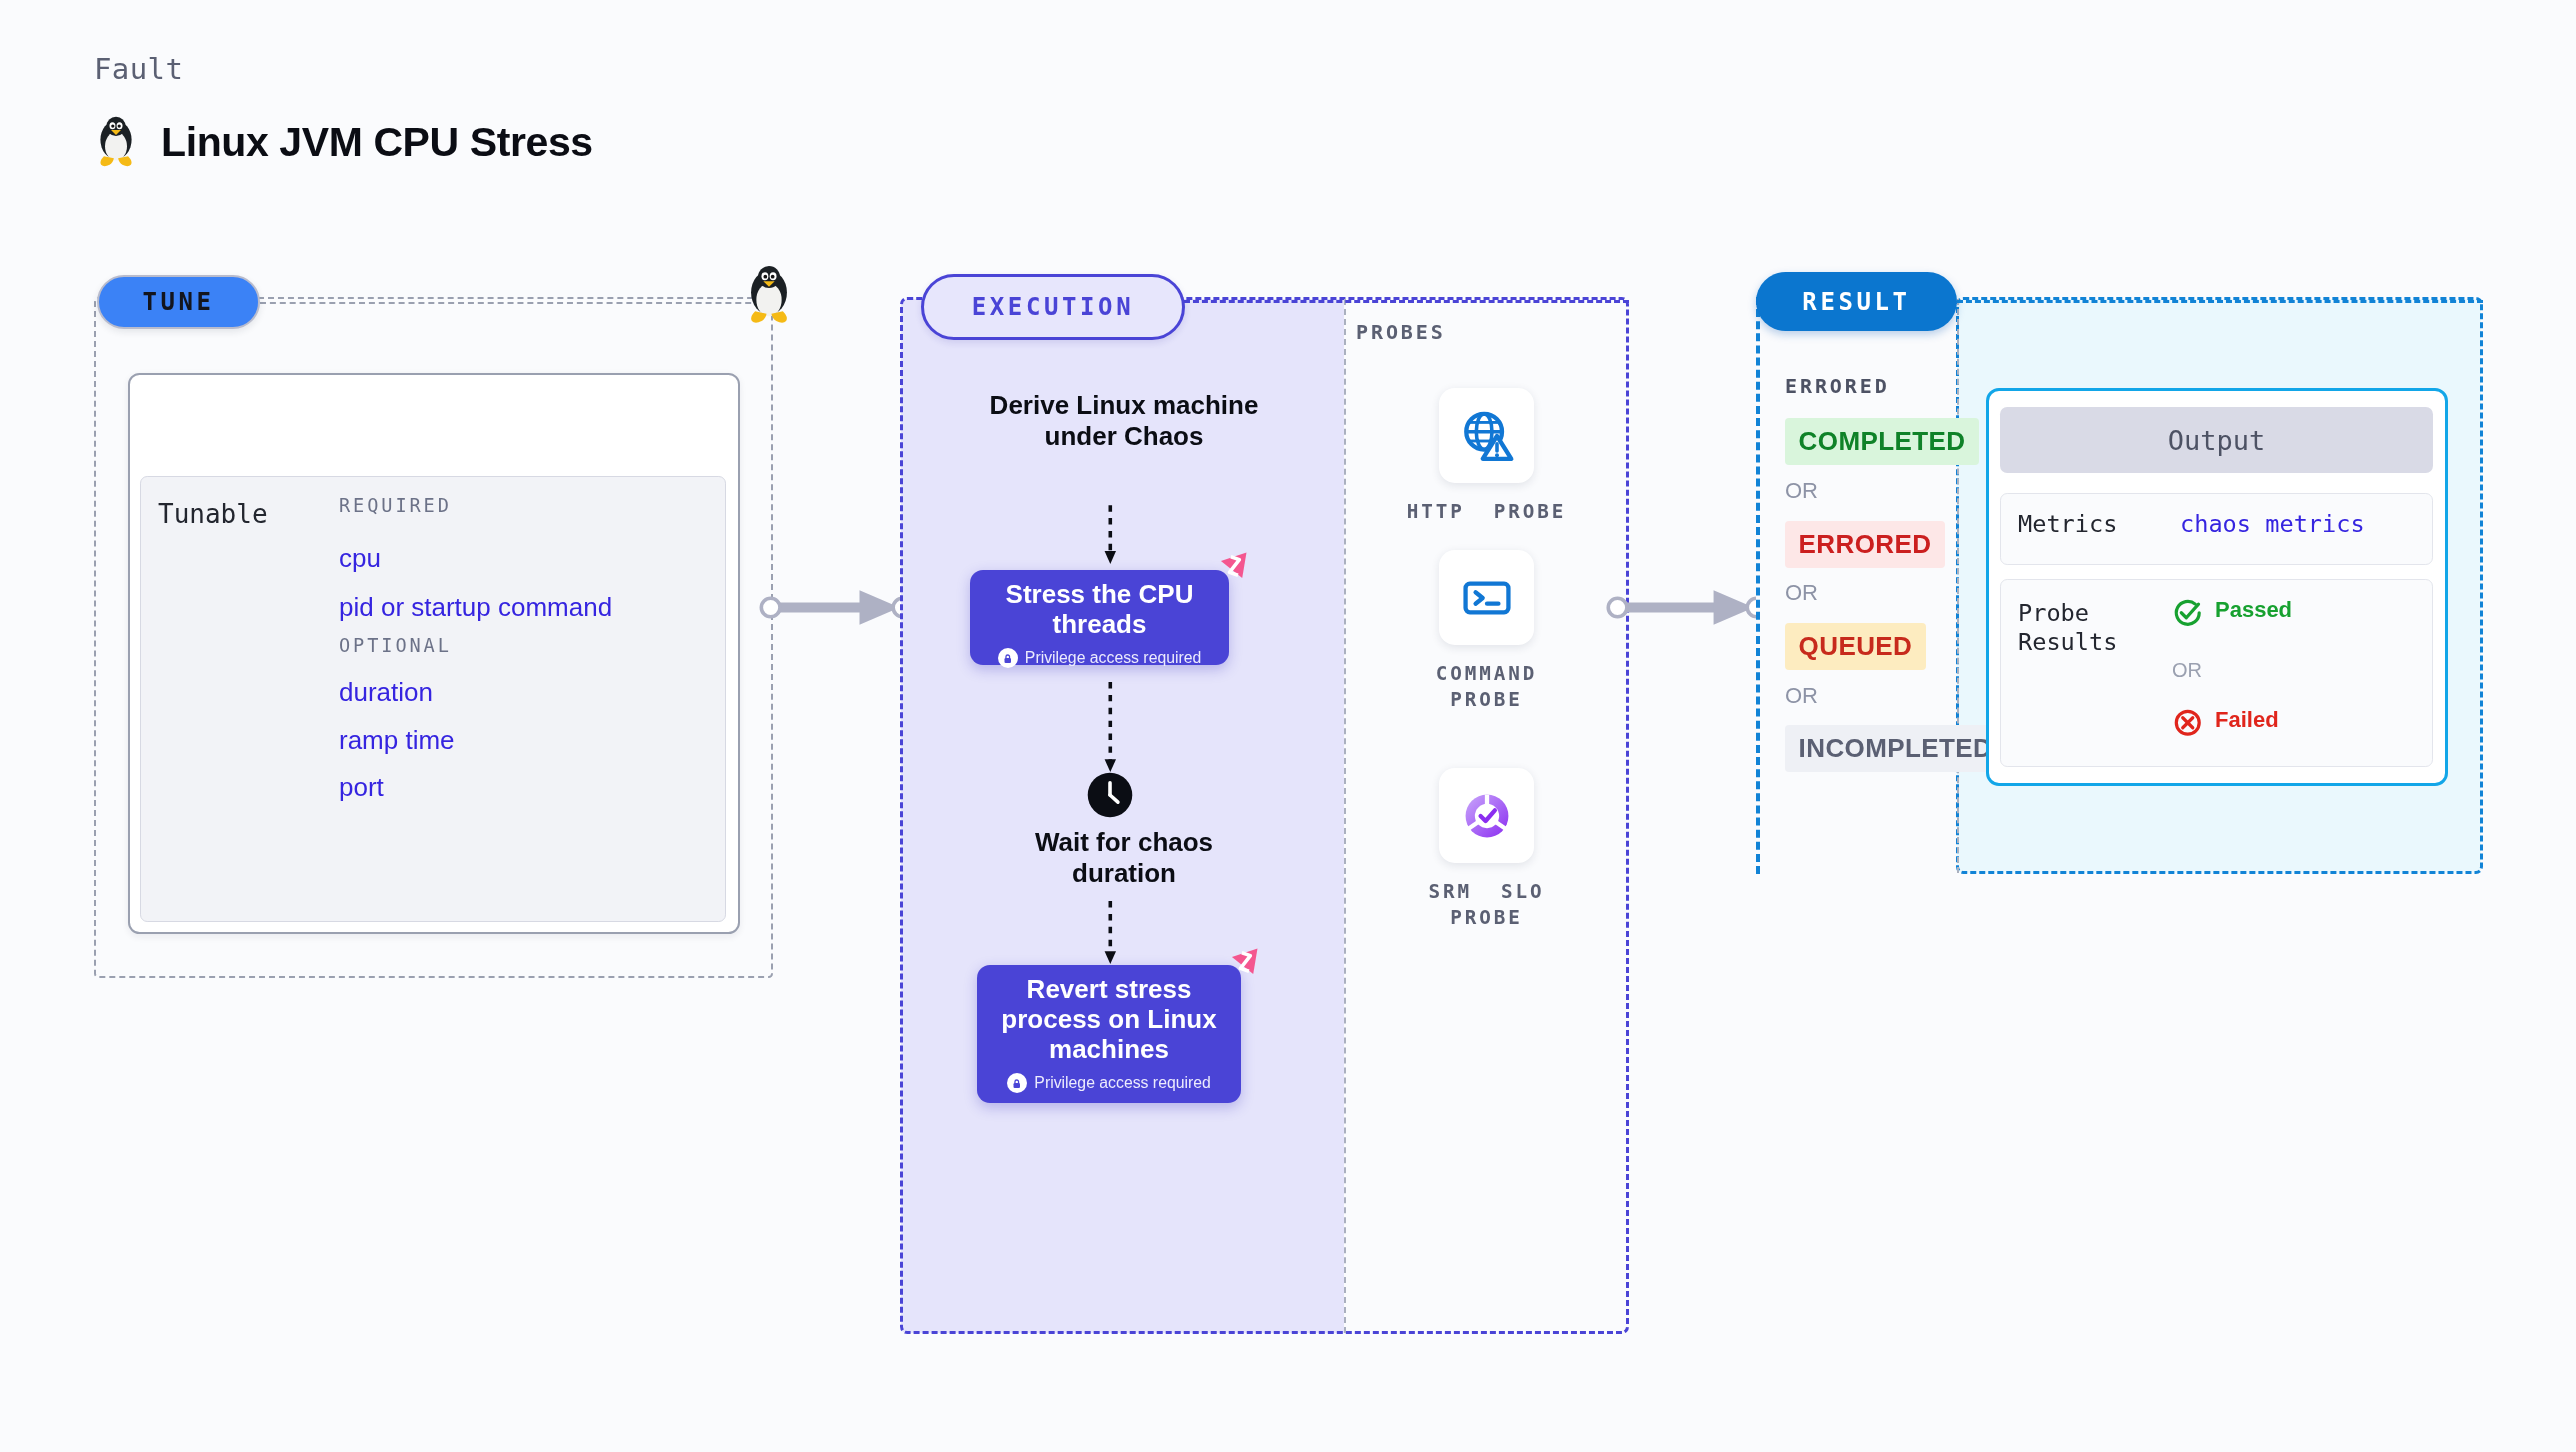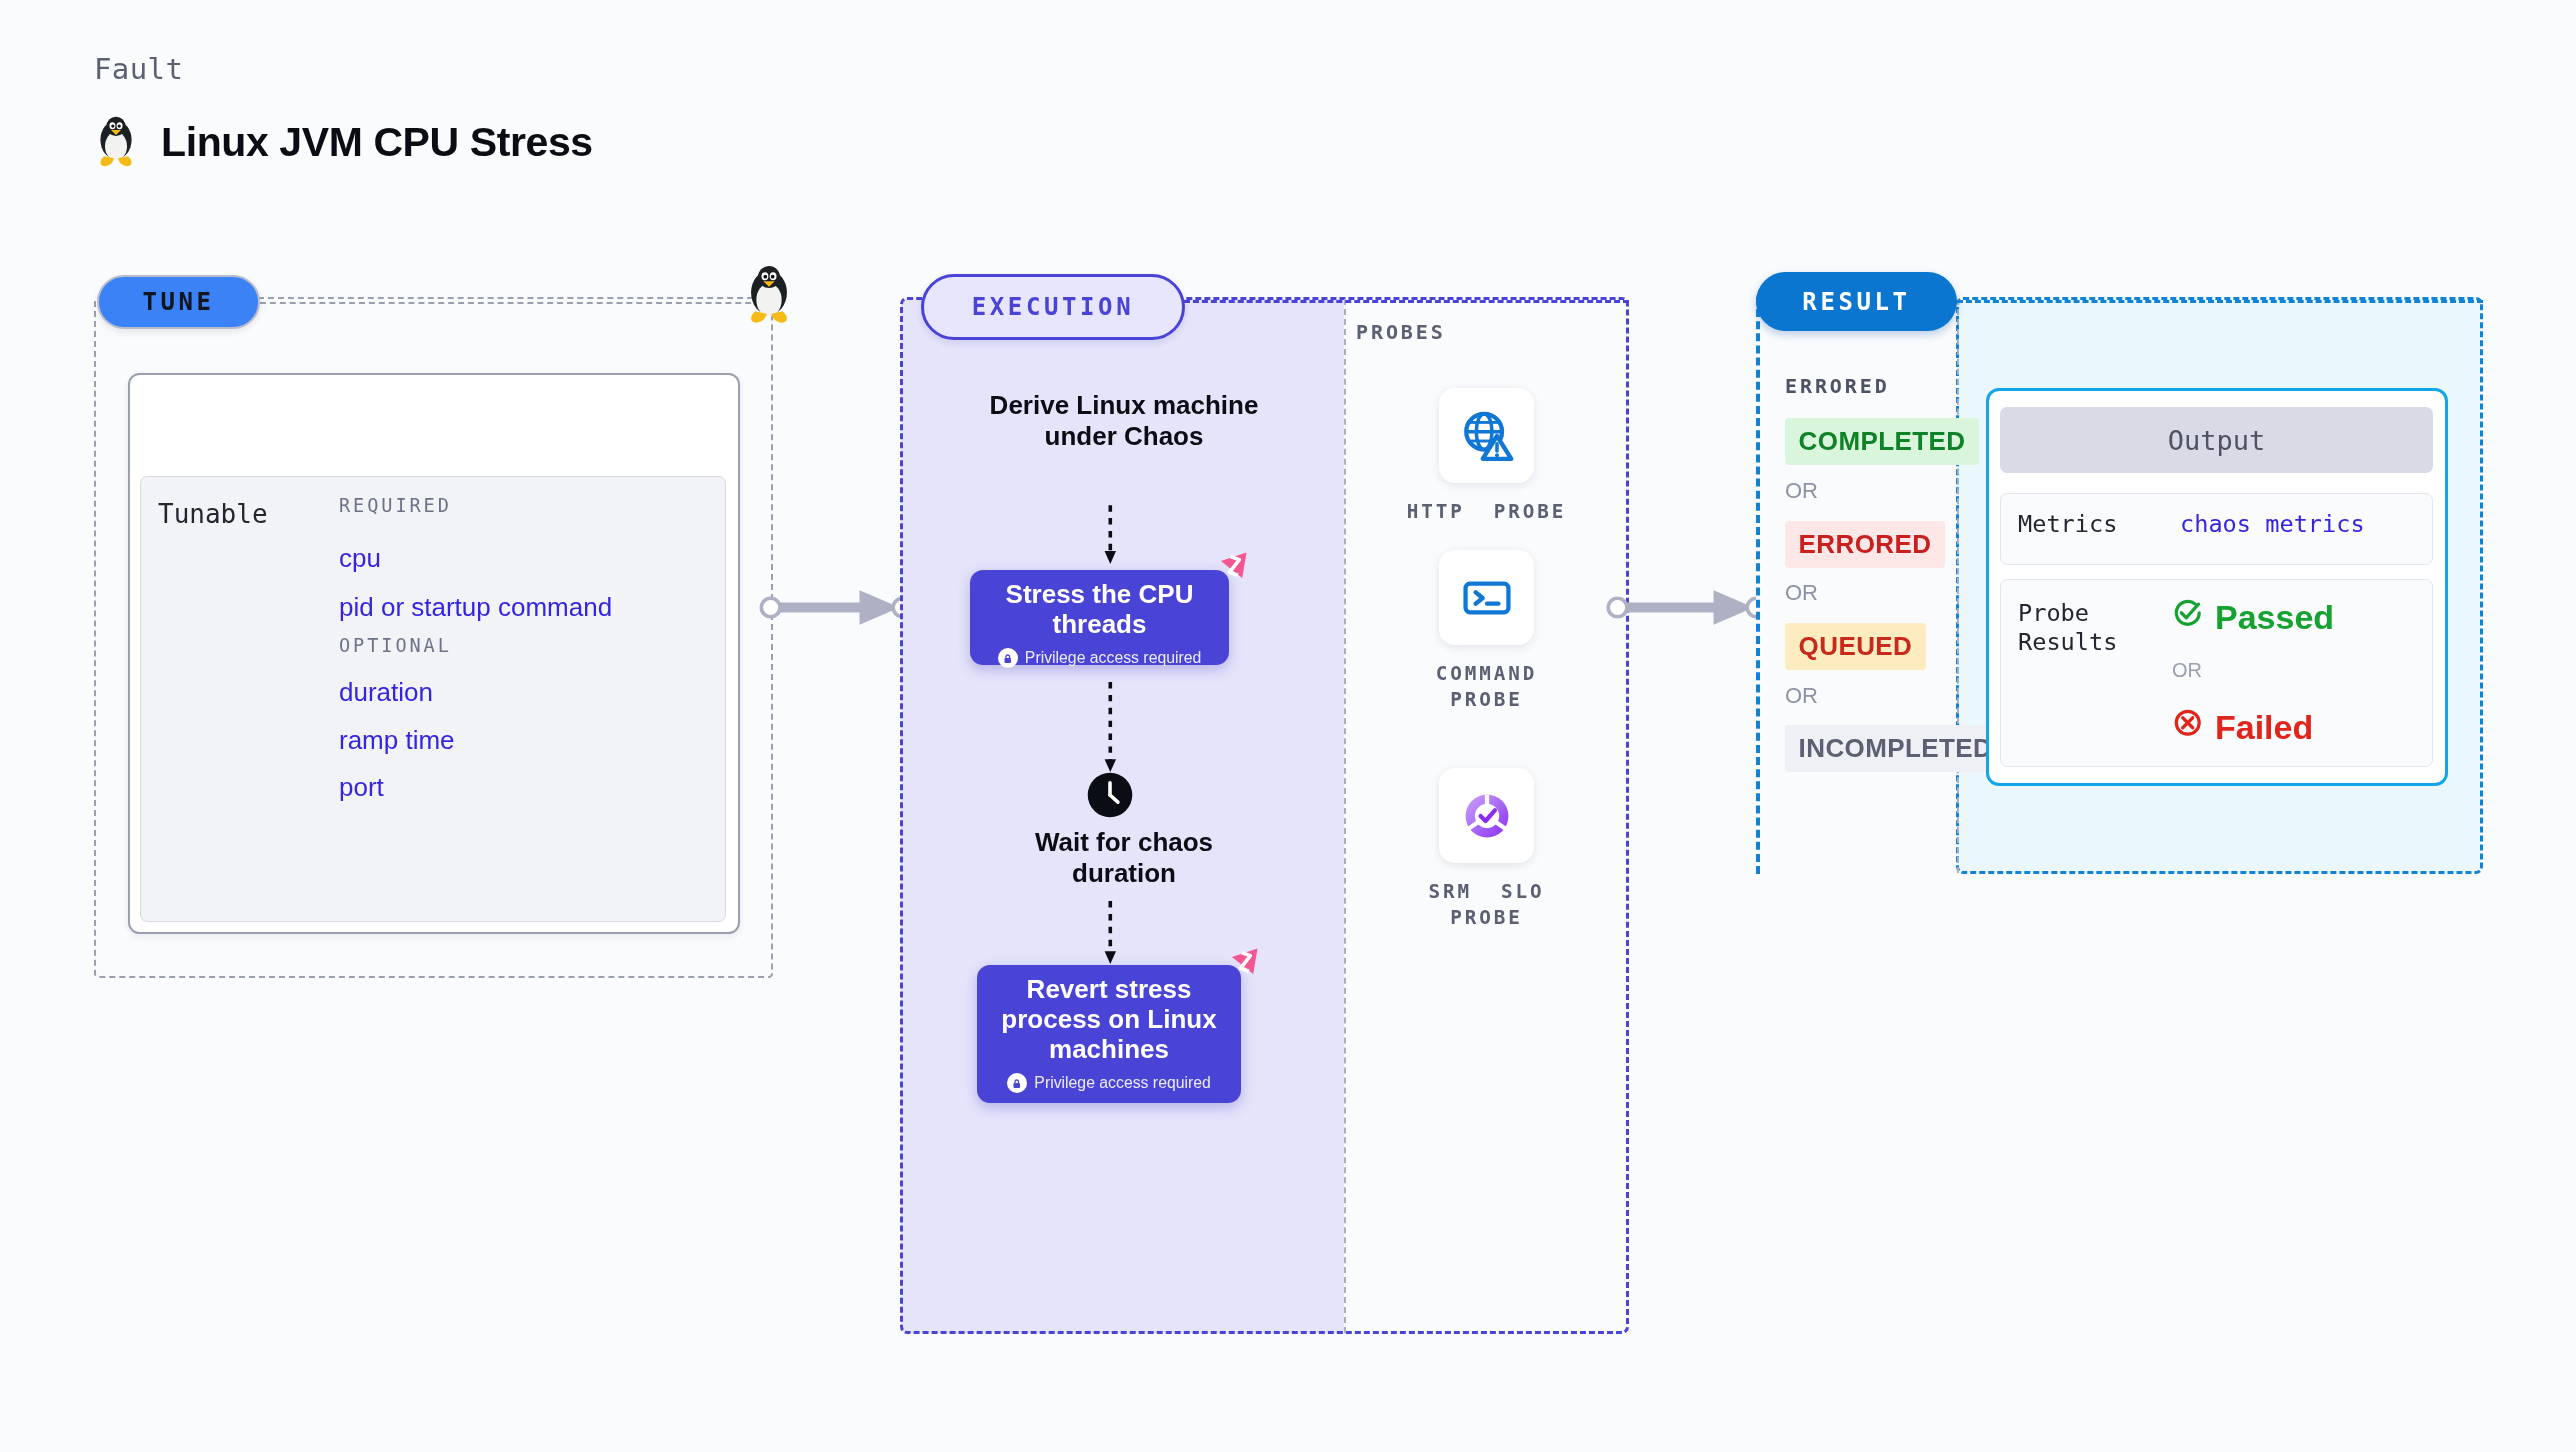--- a/index.html
+++ b/index.html
@@ -224,22 +224,22 @@
     position: absolute; font-family: "DejaVu Sans Mono", monospace;
     font-size: 23.6px; color: #23262f; line-height: 1.25;
   }
   .ok-metrics { left: 2018px; top: 510px; }
   .ok-probes { left: 2018px; top: 599px; }
   .out-val-metrics {
     position: absolute; left: 2180px; top: 510px;
     font-family: "DejaVu Sans Mono", monospace; font-size: 23.6px; color: #3524e0;
   }
   .pr-row {
-    position: absolute; display: flex; align-items: flex-end; gap: 11.5px;
-    font-size: 34px; font-weight: 700;
+    position: absolute; display: flex; align-items: flex-start; gap: 11.5px;
+    font-size: 22px; font-weight: 700;
   }
   .pr-pass { left: 2172px; top: 597px; color: #17a130; }
   .pr-fail { left: 2172px; top: 707px; color: #e0251c; }
   .pr-or { position: absolute; left: 2172px; top: 659px; font-size: 20px; color: #9aa0b0; }
 </style>
 </head>
 <body>
 
 <div class="page">
 

